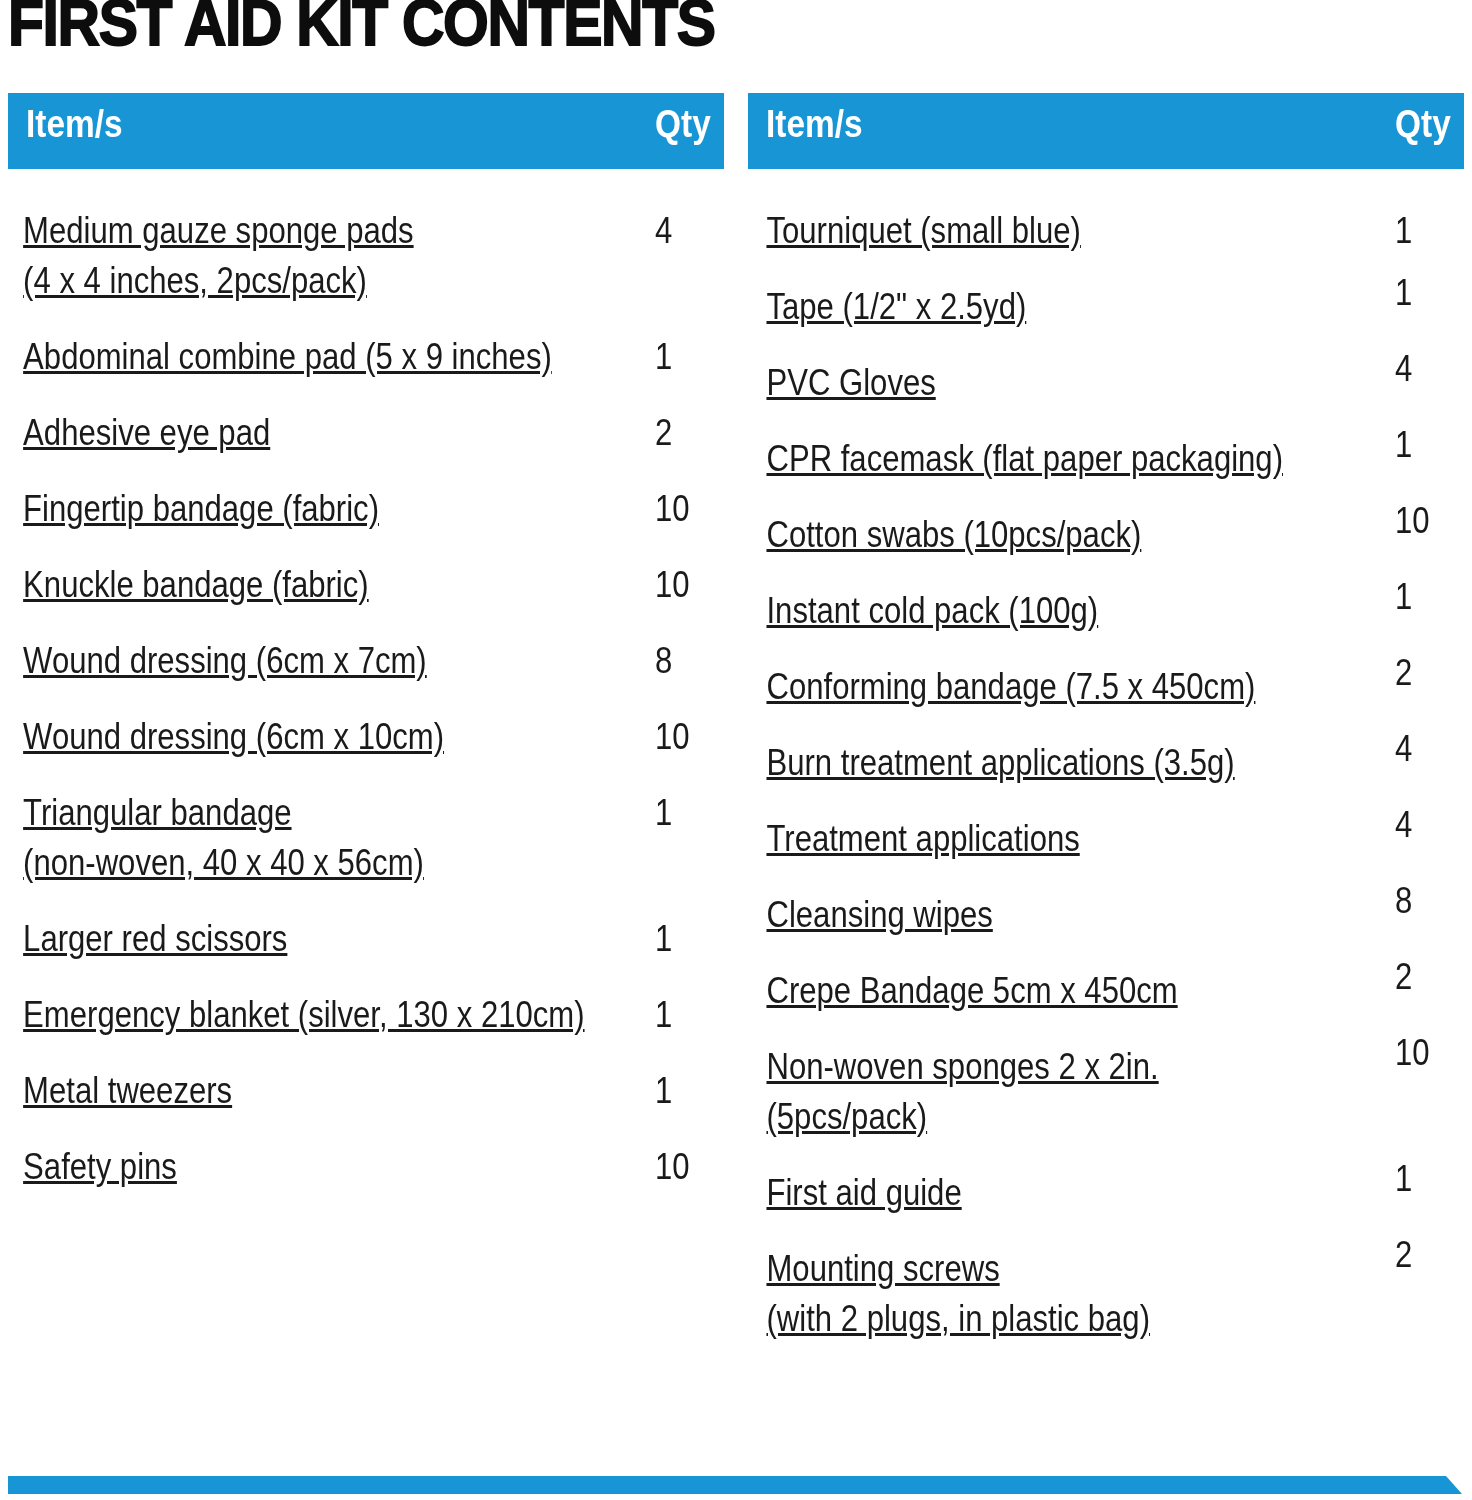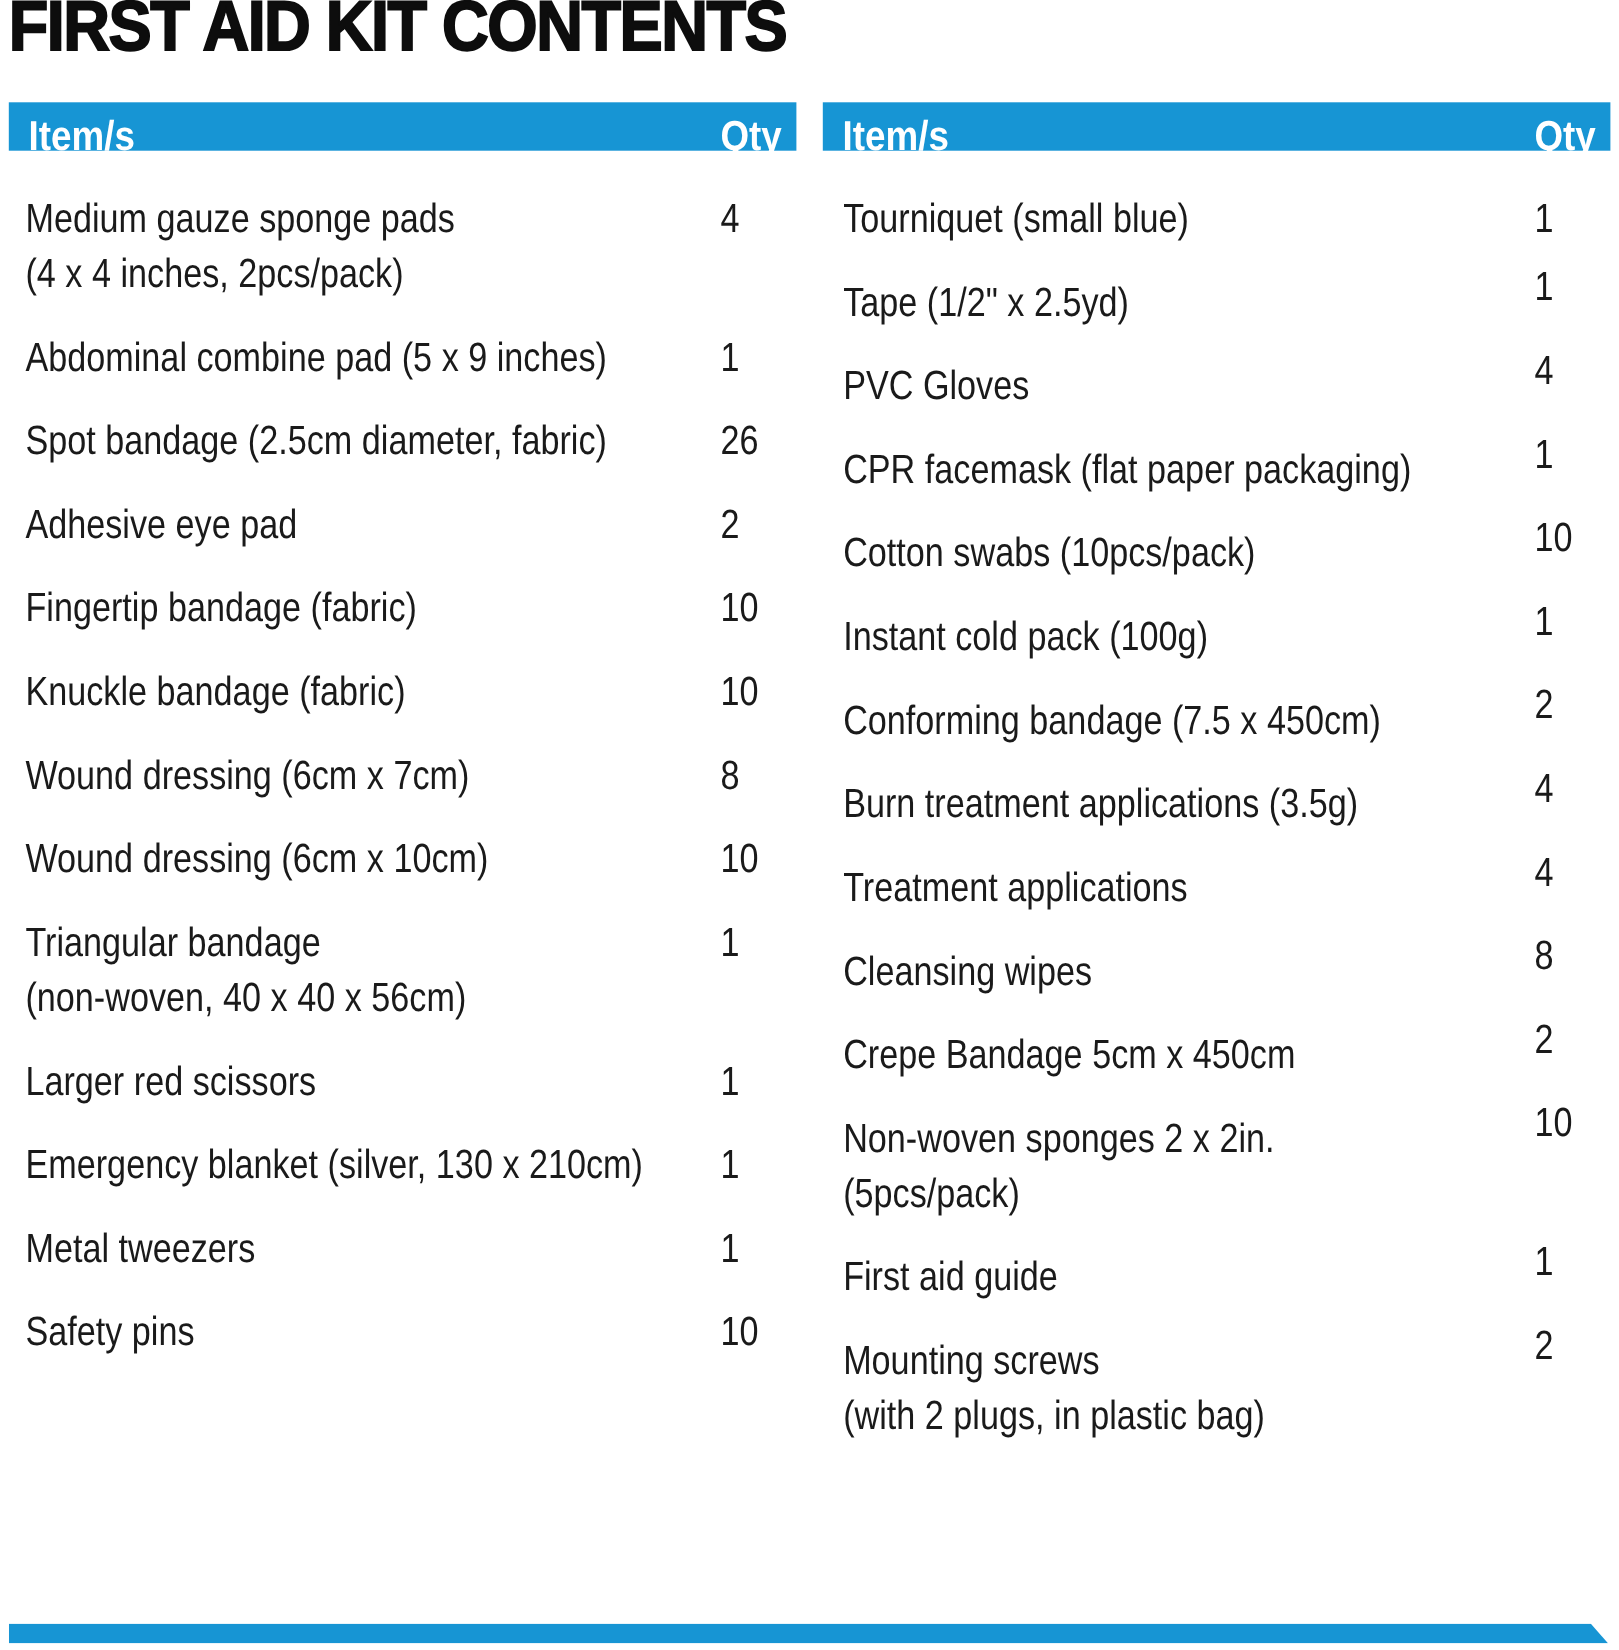--- a/index.html
+++ b/index.html
@@ -32,39 +32,39 @@
     position: absolute;
     top: 93px; left: 8px;
     width: 1454px;
     display: flex;
     gap: 24px;
   }
   .tbl { width: 716px; flex: none; }
 
   .tbl-header {
     position: relative;
-    height: 44px;
+    height: 76px;
     background: var(--accent);
     color: #ffffff;
   }
   .hdr-item, .hdr-qty {
     position: absolute;
     top: 11px;
     font-size: 38px;
     font-weight: 700;
     line-height: 40px;
     transform: scaleX(0.88);
     transform-origin: 0 0;
     white-space: pre;
   }
   .hdr-item { left: 18px; }
   .hdr-qty  { left: 647px; }
 
   .rows { padding-top: 24px; }
-  .row { position: relative; padding: 13px 0; }
+  .row { position: relative; padding: 13px 0; text-decoration: underline; }
   .item {
     box-sizing: border-box;
     width: 647px;
     padding-left: 18px;
     font-size: 37px;
     line-height: 50px;
     white-space: pre;
     transform: scaleX(0.84);
     transform-origin: 0 0;
   }
@@ -107,24 +107,20 @@
         <div class="row">
             <div class="item">Medium gauze sponge pads
 (4 x 4 inches, 2pcs/pack)</div>
             <div class="qty">4</div>
           </div>
         <div class="row">
             <div class="item">Abdominal combine pad (5 x 9 inches)</div>
             <div class="qty">1</div>
           </div>
         <div class="row">
-            <div class="item">Spot bandage (2.5cm diameter, fabric)</div>
-            <div class="qty">26</div>
-          </div>
-        <div class="row">
             <div class="item">Adhesive eye pad</div>
             <div class="qty">2</div>
           </div>
         <div class="row">
             <div class="item">Fingertip bandage (fabric)</div>
             <div class="qty">10</div>
           </div>
         <div class="row">
             <div class="item">Knuckle bandage (fabric)</div>
             <div class="qty">10</div>

